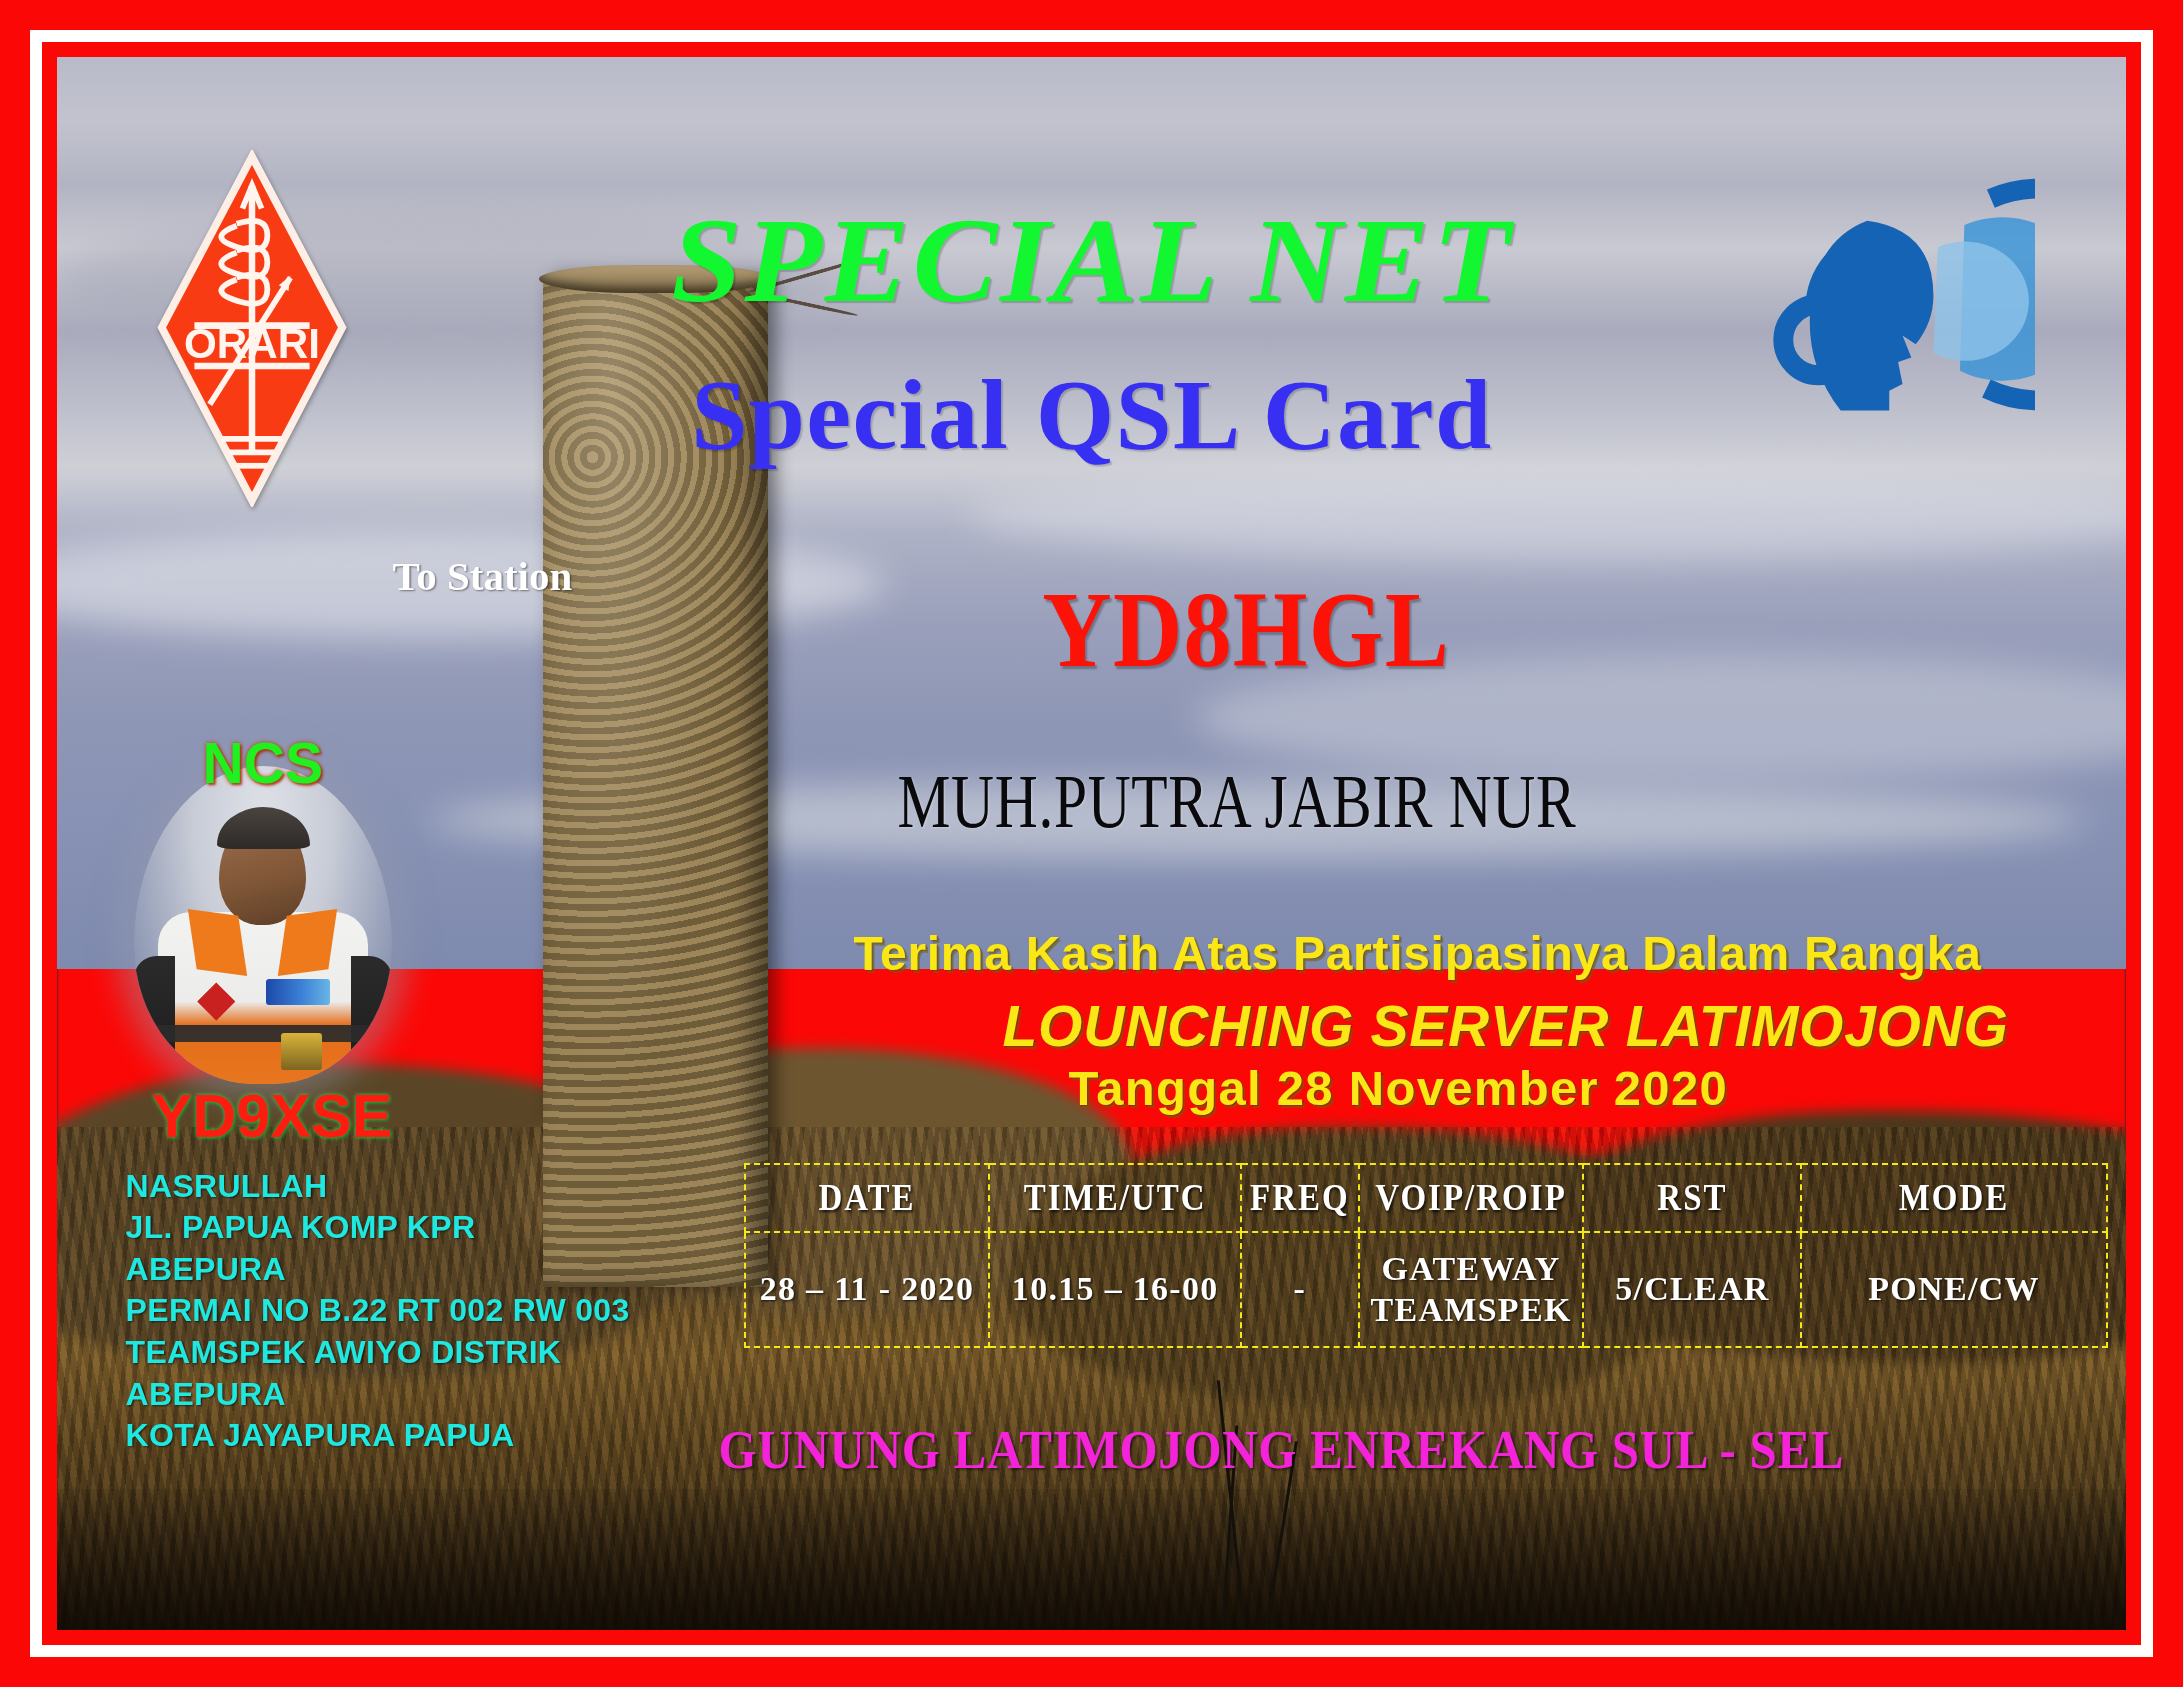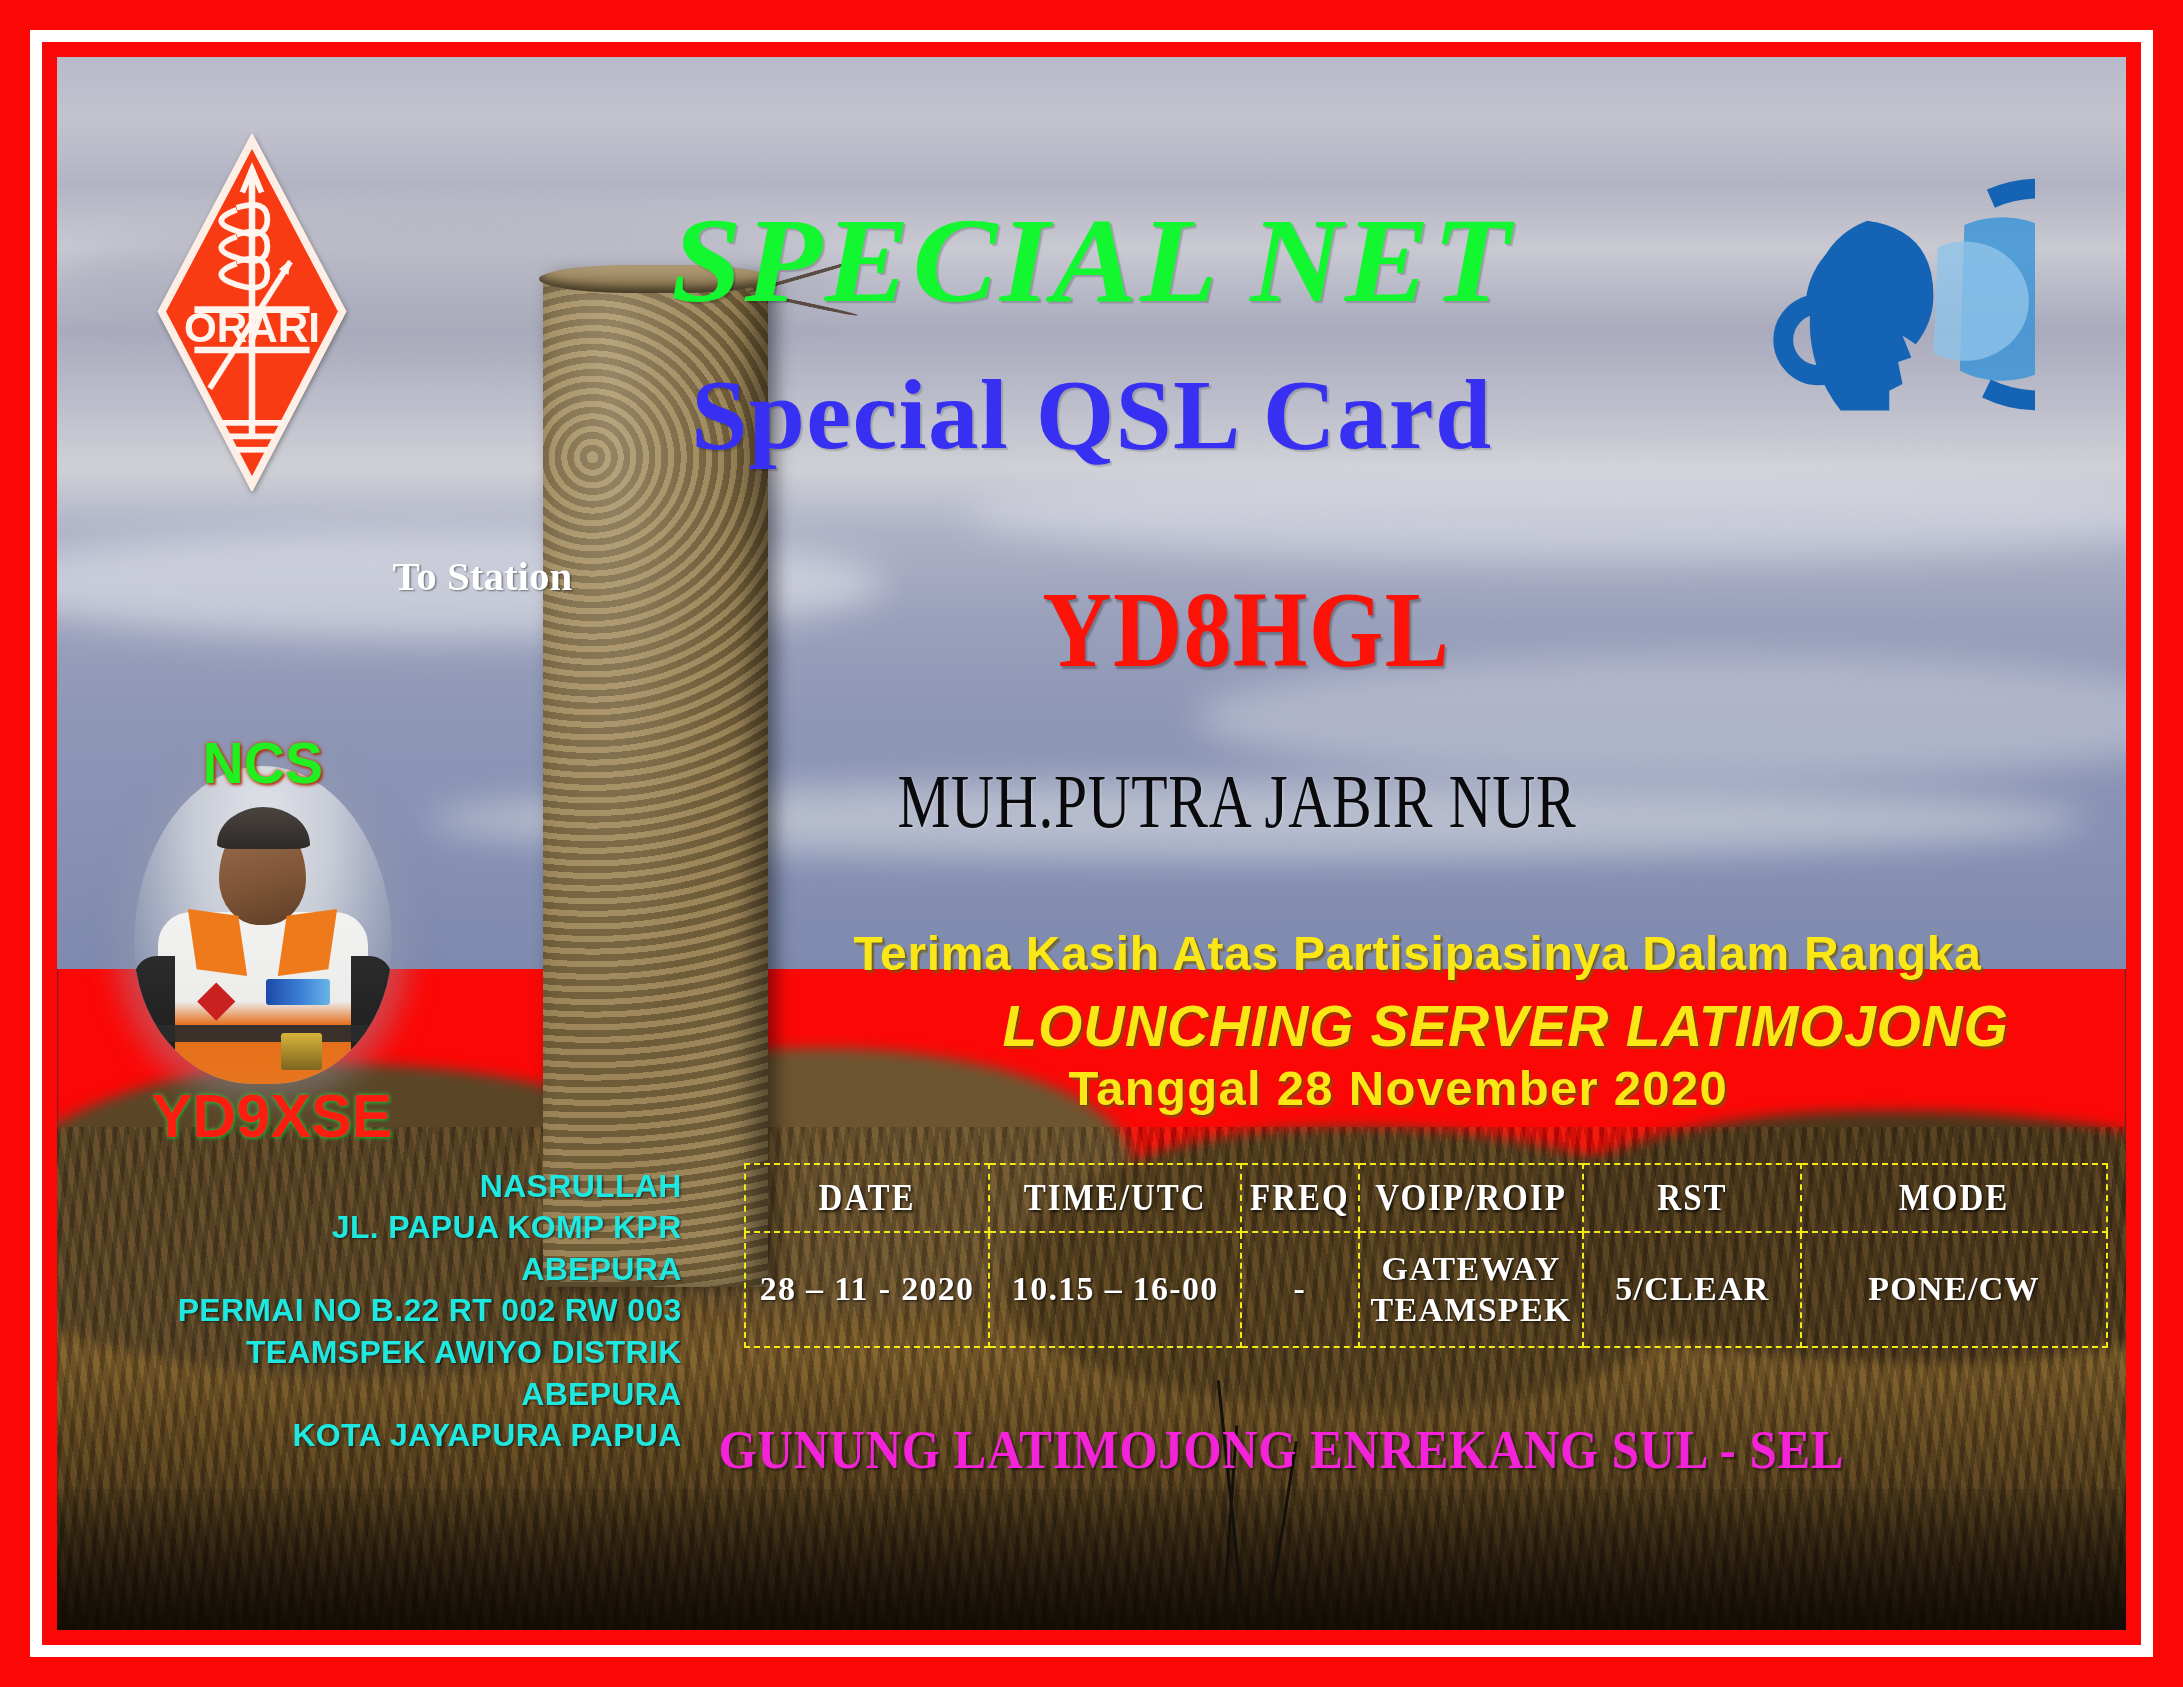--- a/index.html
+++ b/index.html
@@ -47,21 +47,21 @@
     box-shadow: 8px 0 17px rgba(0,0,0,.45), inset -17px 0 29px rgba(0,0,0,.45);
     filter:blur(0.3px);}
   #pillar:after{content:"";position:absolute;left:-4px;right:-4px;top:-9.3px;height:28px;
     border-radius:50%/60%;
     background:linear-gradient(180deg,#b6a079,#7d6a44);
     box-shadow:inset 0 -5.3px 9.3px rgba(0,0,0,.5);}
   .wire{position:absolute;border-top:4px solid #4a3a2c;border-radius:60%;opacity:.85;}
   .tree{position:absolute;bottom:0;width:2.6px;background:#14110c;transform-origin:bottom;}
 
   
-  #orari{position:absolute;left:99px;top:77px;width:192px;height:357px;}
+  #orari{position:absolute;left:99px;top:93px;width:192px;height:357px;}
   #orari svg{width:100%;height:100%;filter:drop-shadow(1.3px 2px 2.6px rgba(0,0,0,.35));}
   #netlogo{position:absolute;right:91px;top:111px;width:265px;height:251px;}
   #netlogo svg{width:100%;height:100%;}
 
   
   #op-photo{position:absolute;left:77px;top:709px;width:258px;height:318px;
     border-radius:50% 50% 46% 46%/56% 56% 44% 44%;overflow:hidden;
     box-shadow:0 0 30px 17px rgba(150,155,175,.42);}
   #op-photo .bg{position:absolute;inset:0;background:
       radial-gradient(ellipse at 50% 18%, #dfe2e8 0%, #c8ccd6 38%, #9aa3bb 70%, #717e9f 100%);}
@@ -116,21 +116,21 @@
   #t-ncs{left:146px;top:650px;font-size:57px;font-weight:bold;color:#20ef20;
      font-family:"Liberation Sans",sans-serif;
      text-shadow:0 0 4px #c43a10, 2px 2px 2.6px rgba(160,40,10,.85);margin-top:28px;}
   #t-ncscall{left:95px;top:1029px;font-size:61px;font-weight:bold;color:#fc1d10;
      font-family:"Liberation Sans",sans-serif;
      text-shadow:0 0 4.6px #29d64a, 2px 2px 2.6px rgba(20,120,40,.55);}
 
   #addr-block{position:absolute;left:69px;top:1109px;width:556px;}
   #addr-block div{font-family:"Liberation Sans",sans-serif;font-weight:bold;font-size:32px;
      color:#1ee8e0;line-height:1.30;letter-spacing:0.3px;
-     text-shadow:1.3px 1.3px 2px rgba(0,0,0,.55);white-space:nowrap;text-align:right;}
+     text-shadow:1.3px 1.3px 2px rgba(0,0,0,.55);white-space:nowrap;}
 
   #t-gunung{left:662px;top:1368px;font-size:49px;font-weight:bold;color:#f422d8;
      font-family:"Liberation Serif",serif;letter-spacing:0.7px;transform:scaleY(1.12);
      text-shadow:2px 2px 2px rgba(0,0,0,.45);}
 
   
   #qso-table{position:absolute;left:687px;top:1106px;width:1364px;border-collapse:collapse;
      table-layout:fixed;}
   #qso-table td{border:2.6px dashed #f2ea16;color:#ffffff;text-align:center;
      font-family:"Liberation Serif",serif;font-weight:bold;

